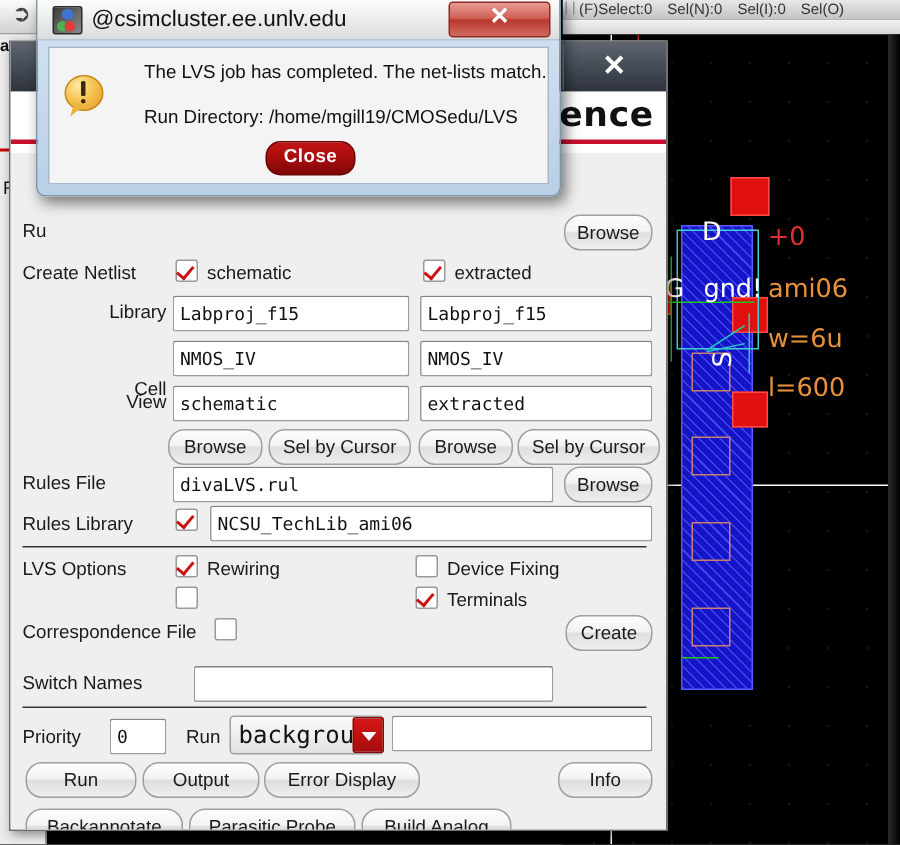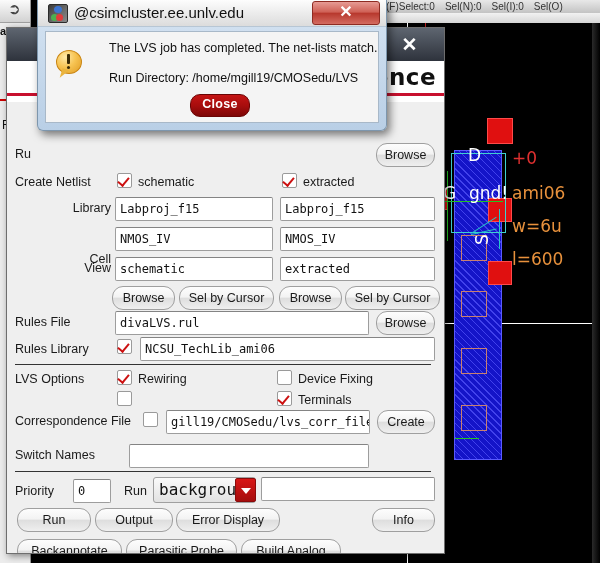--- a/index.html
+++ b/index.html
@@ -283,21 +283,21 @@
   .dd-arrowbtn::after {
     content: "";
     position: absolute; left: 5px; top: 9px;
     border-left: 5px solid transparent;
     border-right: 5px solid transparent;
     border-top: 6px solid #fff;
   }
 
   
   #msg-dialog {
-    position: absolute; left: 37px; top: 0; width: 348px; height: 130px;
+    position: absolute; left: 24px; top: 0; width: 348px; height: 130px;
     background: linear-gradient(#d6e4f2, #b9cfe6);
     border: 1px solid #7d96ad;
     border-top: none;
     border-radius: 0 0 6px 6px;
     box-shadow: 3px 4px 9px rgba(0,0,0,.5);
     overflow: hidden;
   }
   #msg-titlebar {
     position: absolute; left: 0; top: 0; width: 348px; height: 26px;
     background: linear-gradient(#fdfdfd 0%, #ececec 50%, #dcdcdc 100%);
@@ -528,21 +528,20 @@
       <div class="lbl" style="left:131px; top:270px;">Rewiring</div>
       <div class="cbx" style="left:270px; top:268px;"></div>
       <div class="lbl" style="left:291px; top:270px;">Device Fixing</div>
 
       <div class="cbx" style="left:110px; top:289px;"></div>
       <div class="cbx checked" style="left:270px; top:289px;"></div>
       <div class="lbl" style="left:291px; top:291px;">Terminals</div>
 
       <div class="lbl" style="left:8px; top:312px;">Correspondence File</div>
       <div class="cbx" style="left:136px; top:310px;"></div>
-      <div class="tfield" style="left:159px; top:308px; width:204px;">gill19/CMOSedu/lvs_corr_file</div>
       <div class="btn" style="left:370px; top:308px; width:58px;">Create</div>
 
       <div class="lbl" style="left:8px; top:346px;">Switch Names</div>
       <div class="tfield" style="left:122px; top:342px; width:240px;"></div>
 
       <div class="hr-sep" style="top:369px;"></div>
 
       <div class="lbl" style="left:8px; top:382px;">Priority</div>
       <div class="tfield" style="left:66px; top:377px; width:38px;">0</div>
       <div class="lbl" style="left:117px; top:382px;">Run</div>

